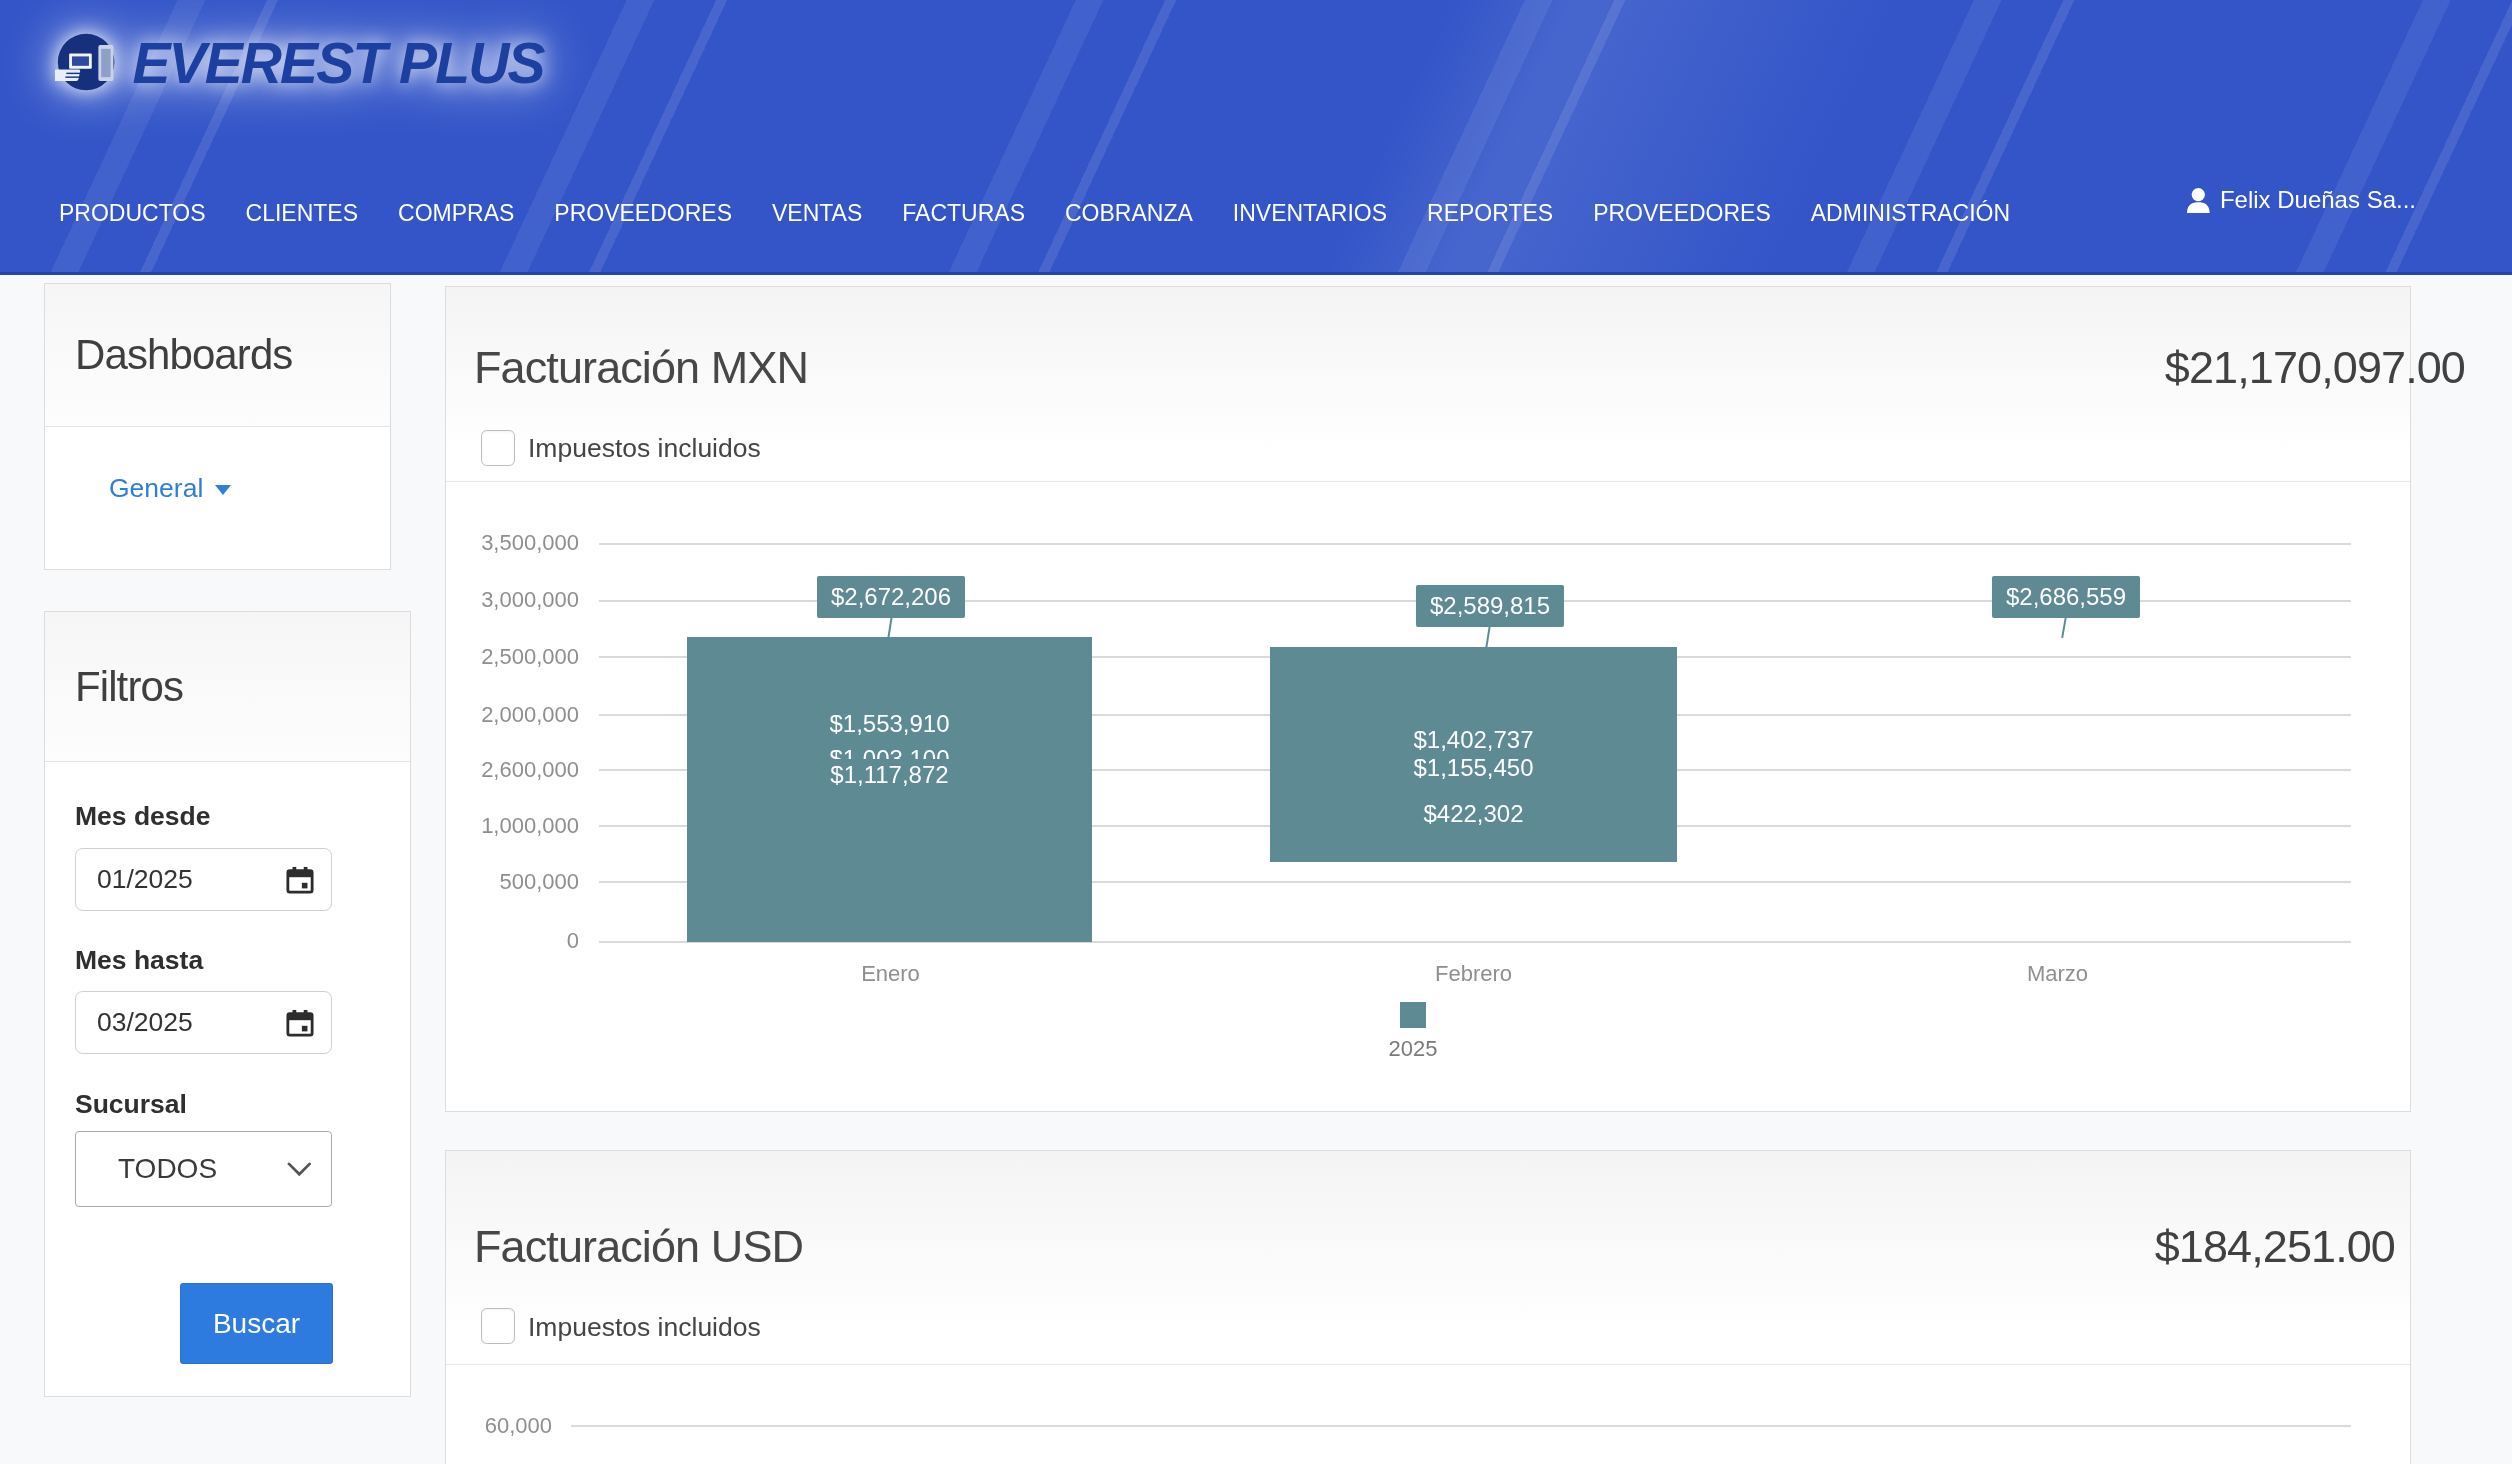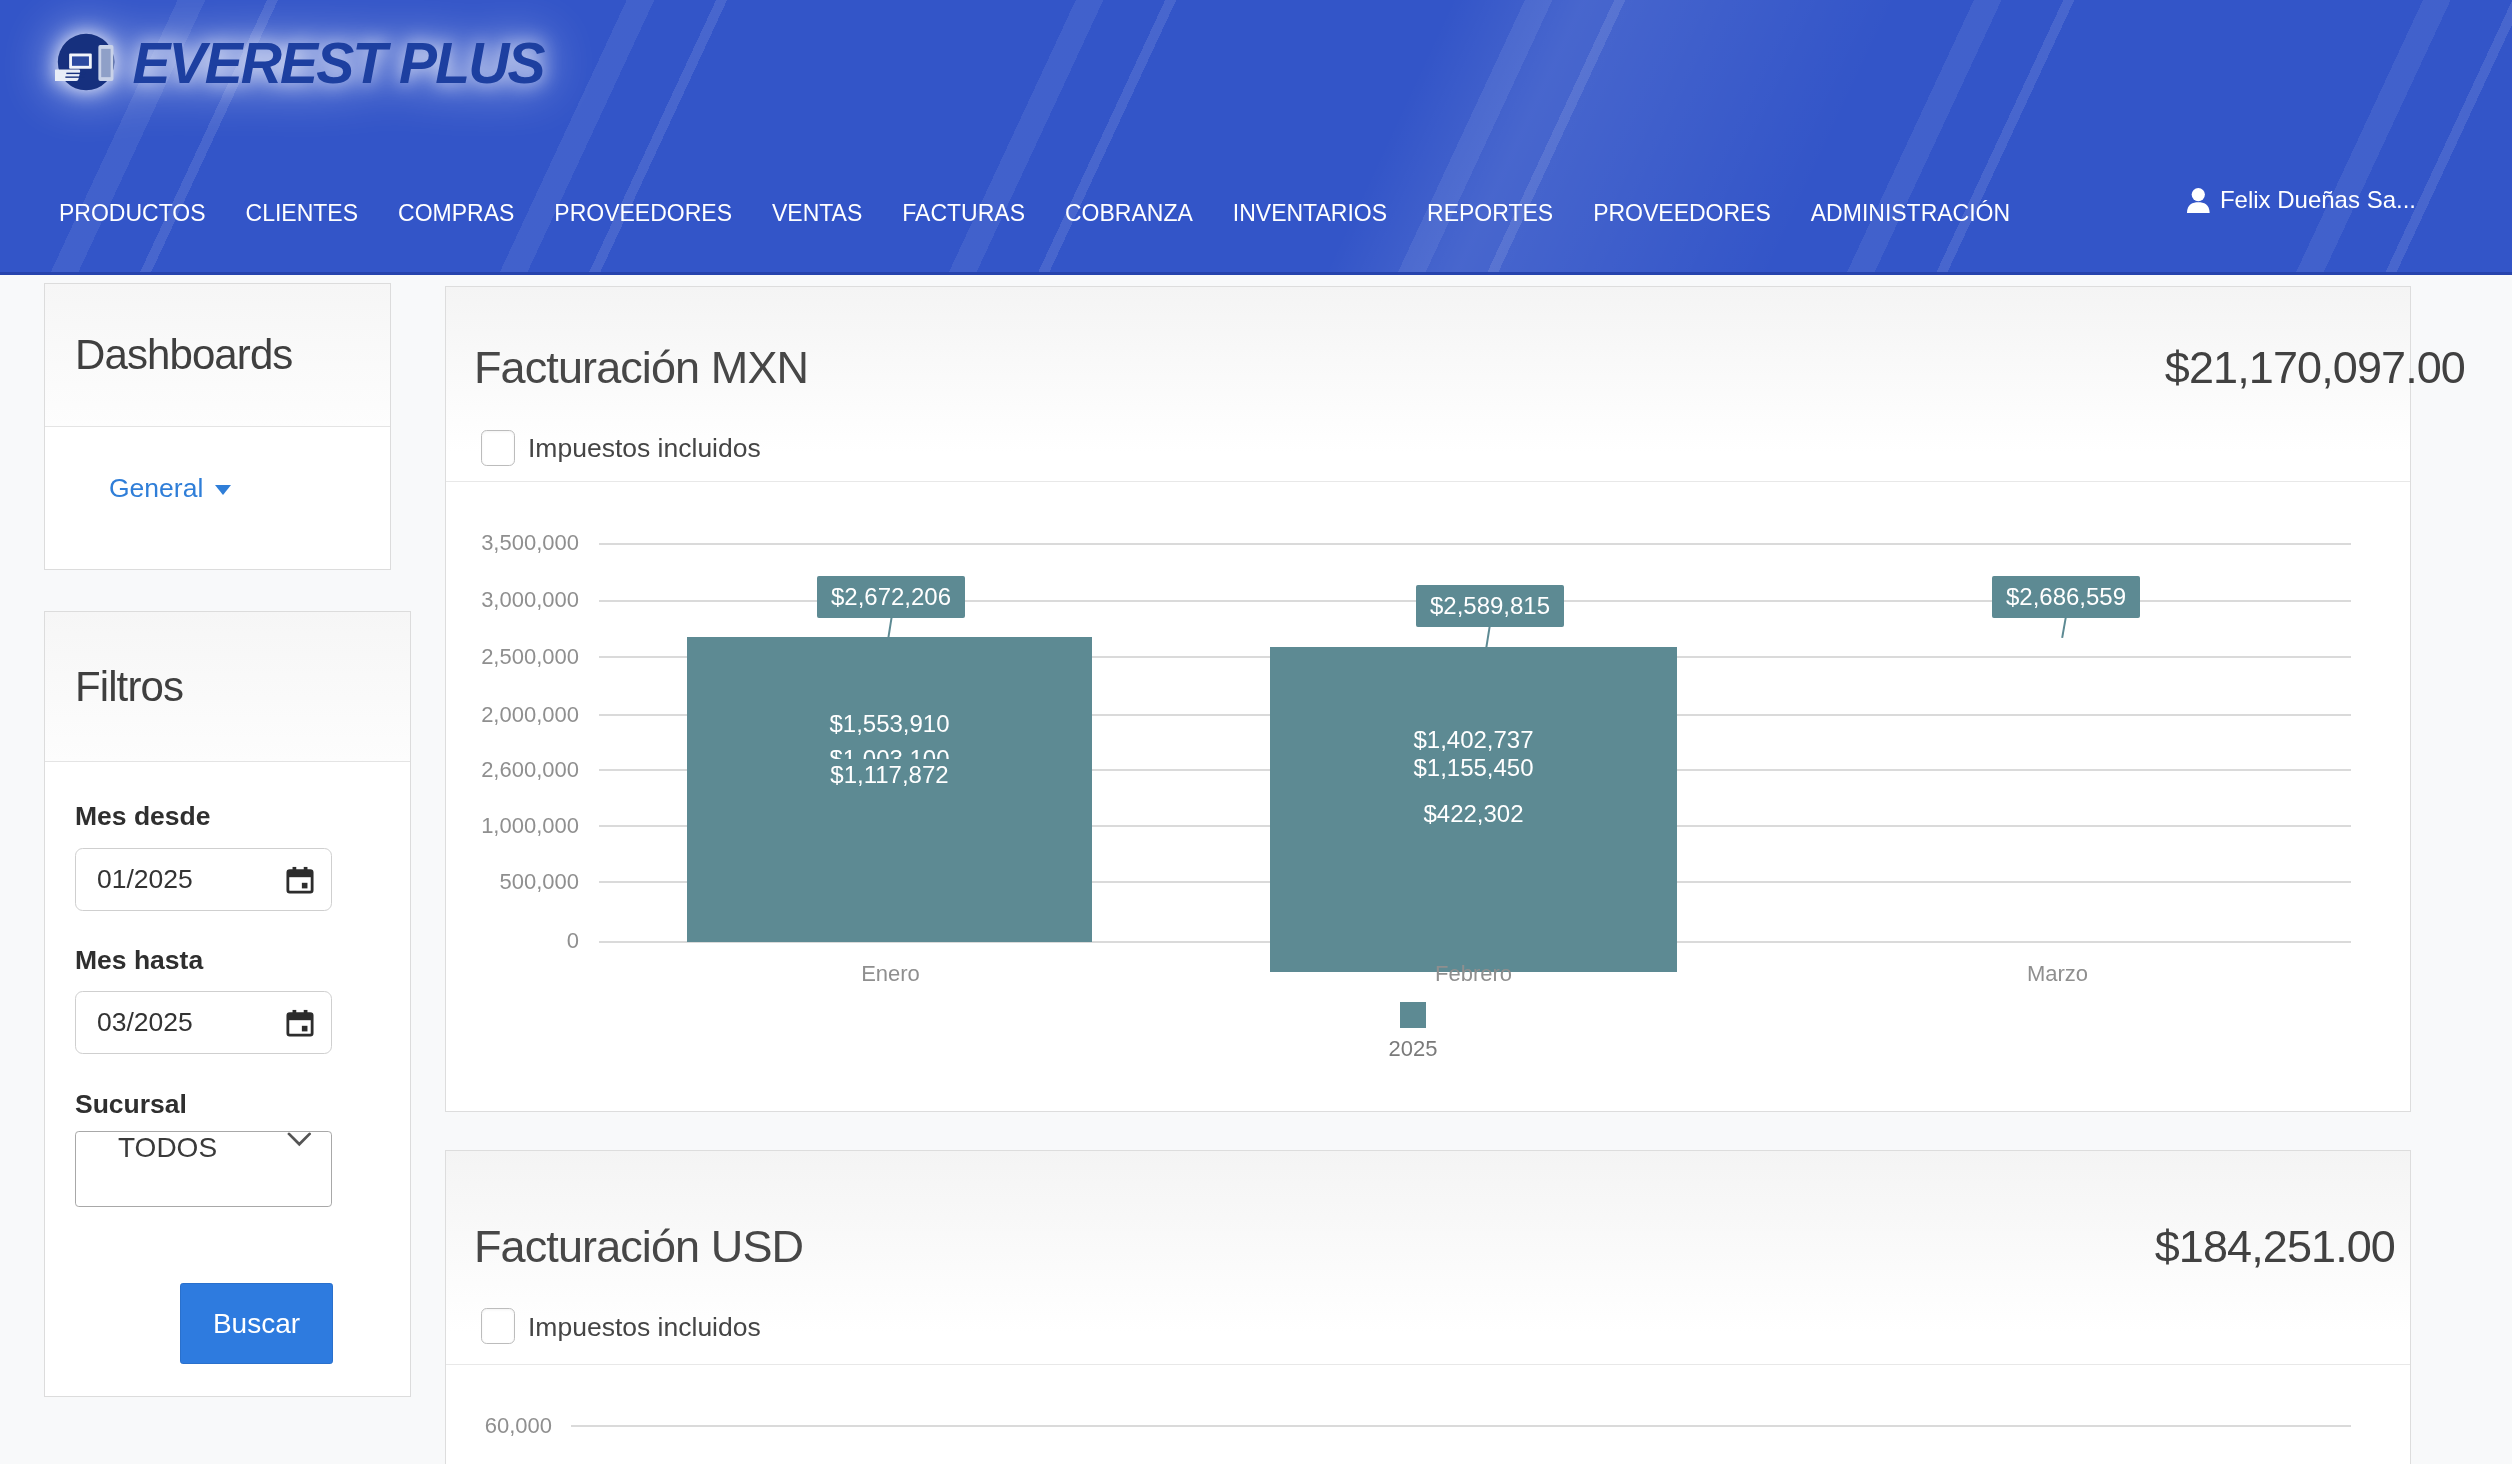--- a/index.html
+++ b/index.html
@@ -35,21 +35,21 @@
          border-top:10.4px solid #2f7ed8;margin-left:11.4px;vertical-align:middle;}
   .panel-filters{left:44px;top:611px;width:367px;height:786px;}
   .panel-filters .panel-head{height:150px;}
   .f-label{position:absolute;left:30px;font-size:26.5px;font-weight:bold;color:#2f2f2f;}
   .lbl-from{top:189px;} .lbl-to{top:333px;} .lbl-branch{top:477px;}
   .field{position:absolute;left:30px;width:257px;height:63px;border:1.9px solid #cfcfcf;border-radius:7.6px;
          background:#fff;display:flex;align-items:center;justify-content:space-between;
          padding:0 17px 0 21px;font-size:26.5px;color:#333;}
   .fld-from{top:236px;} .fld-to{top:379px;}
   .select{position:absolute;left:30px;top:519px;width:257px;height:76px;border:1.9px solid #a8a8a8;border-radius:3.8px;
-          background:#fff;display:flex;justify-content:space-between;
+          background:#fff;display:flex;align-items:center;justify-content:space-between;
           padding:0 19px 0 42px;font-size:28px;color:#3a3a3a;cursor:pointer;}
   .btn{position:absolute;left:135px;top:671px;width:153px;height:81px;background:#2e7bdf;border:0.9px solid #2a70cc;
        border-radius:2.8px;color:#fff;font-size:28px;display:flex;align-items:center;justify-content:center;cursor:pointer;}
 
   
   .card{position:absolute;left:445px;width:1966px;background:#fff;border:1.9px solid #dddddd;}
   .card-mxn{top:286px;height:826px;}
   .card-usd{top:1150px;height:322px;border-bottom:none;}
   .card-head{position:absolute;left:0;right:0;top:0;background:linear-gradient(#f4f4f4,#ffffff 85%);
              border-bottom:1.9px solid #e8e8e8;}
@@ -65,21 +65,21 @@
   .card-mxn .chk{top:143px;} .card-mxn .chk-label{top:146px;}
   .card-usd .chk{top:157px;} .card-usd .chk-label{top:161px;}
 
   
   .gl{position:absolute;left:153px;width:1752px;height:1.9px;background:#dadada;}
   .gl0{top:256px}.gl1{top:313px}.gl2{top:369px}.gl3{top:427px}.gl4{top:482px}.gl5{top:538px}.gl6{top:594px}.gl7{top:654px}
   .ytick{position:absolute;left:0;width:133px;text-align:right;font-size:22px;color:#8f8f8f;}
   .yt0{top:243px}.yt1{top:300px}.yt2{top:357px}.yt3{top:415px}.yt4{top:470px}.yt5{top:526px}.yt6{top:582px}.yt7{top:641px}
   .bar{position:absolute;background:#5d8a93;}
   .bar-enero{left:241px;top:350px;width:405px;height:305px;}
-  .bar-febrero{left:824px;top:360px;width:407px;height:325px;}
+  .bar-febrero{left:824px;top:360px;width:407px;height:215px;}
   .bar-marzo{left:1408px;top:350px;width:410px;height:305px;}
   .bar-label{position:absolute;left:0;width:100%;text-align:center;color:#fff;font-size:24px;line-height:28px;height:28px;}
   .bar-enero .bl0{top:73px;} .bar-enero .bl1{top:108px;height:14px;overflow:hidden;} .bar-enero .bl2{top:124px;}
   .bar-febrero .bl0{top:79px;} .bar-febrero .bl1{top:107px;} .bar-febrero .bl2{top:153px;}
   .bar-marzo .bl1{top:130px;} .bar-marzo .bl2{top:170px;}
   .bar-dot{position:absolute;left:152px;top:116px;width:5.7px;height:5.7px;border-radius:50%;background:rgba(255,255,255,.85);
            font-size:0;}
   .tip{position:absolute;height:42px;background:#5d8a93;color:#fff;font-size:24px;border-radius:1.9px;
        display:flex;align-items:center;justify-content:center;}
   .tip-enero{left:371px;top:289px;width:148px;}

